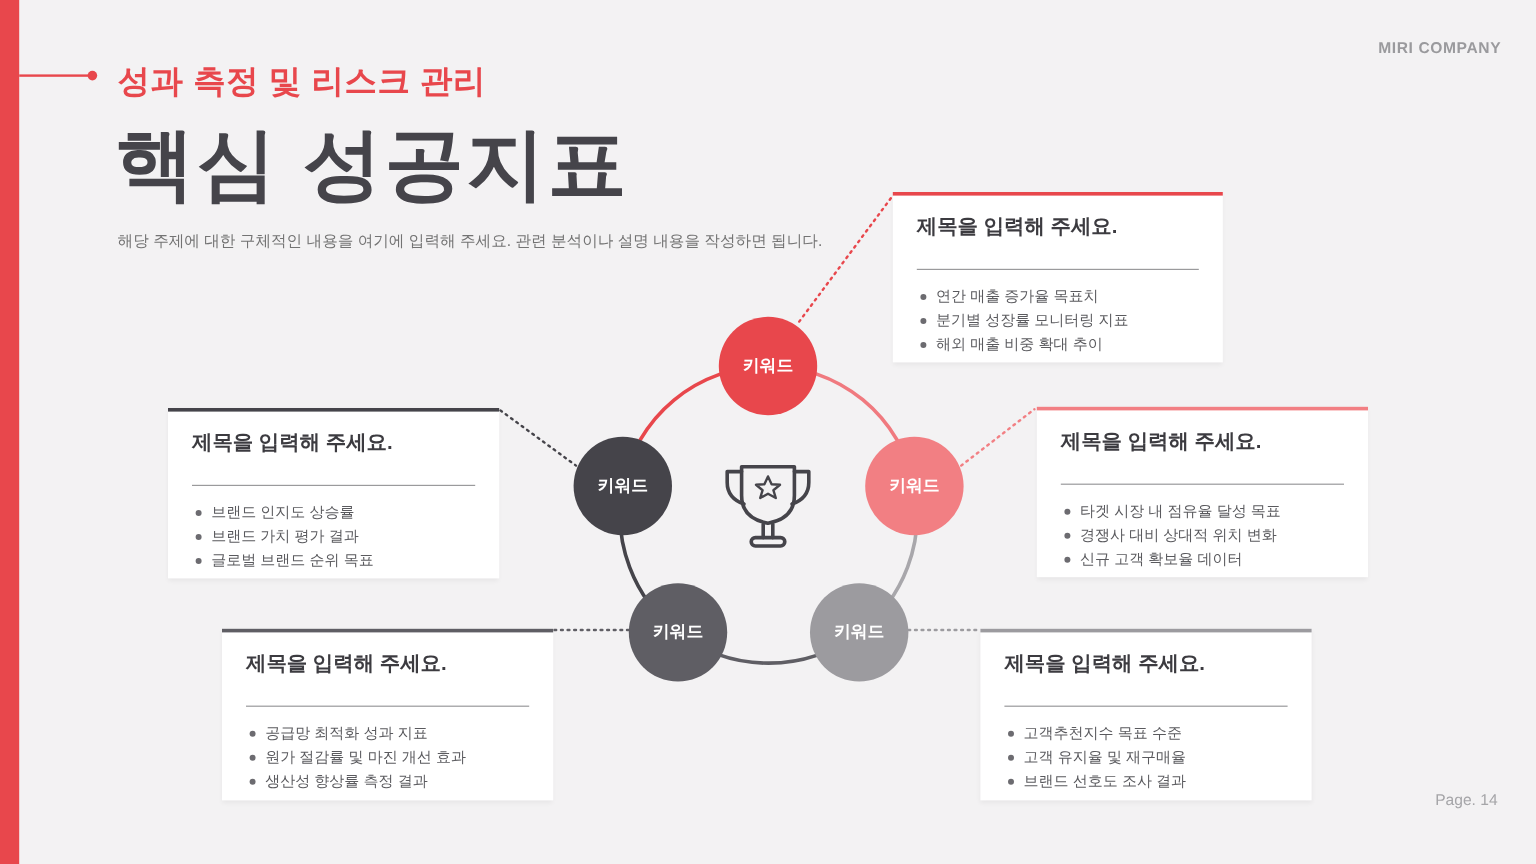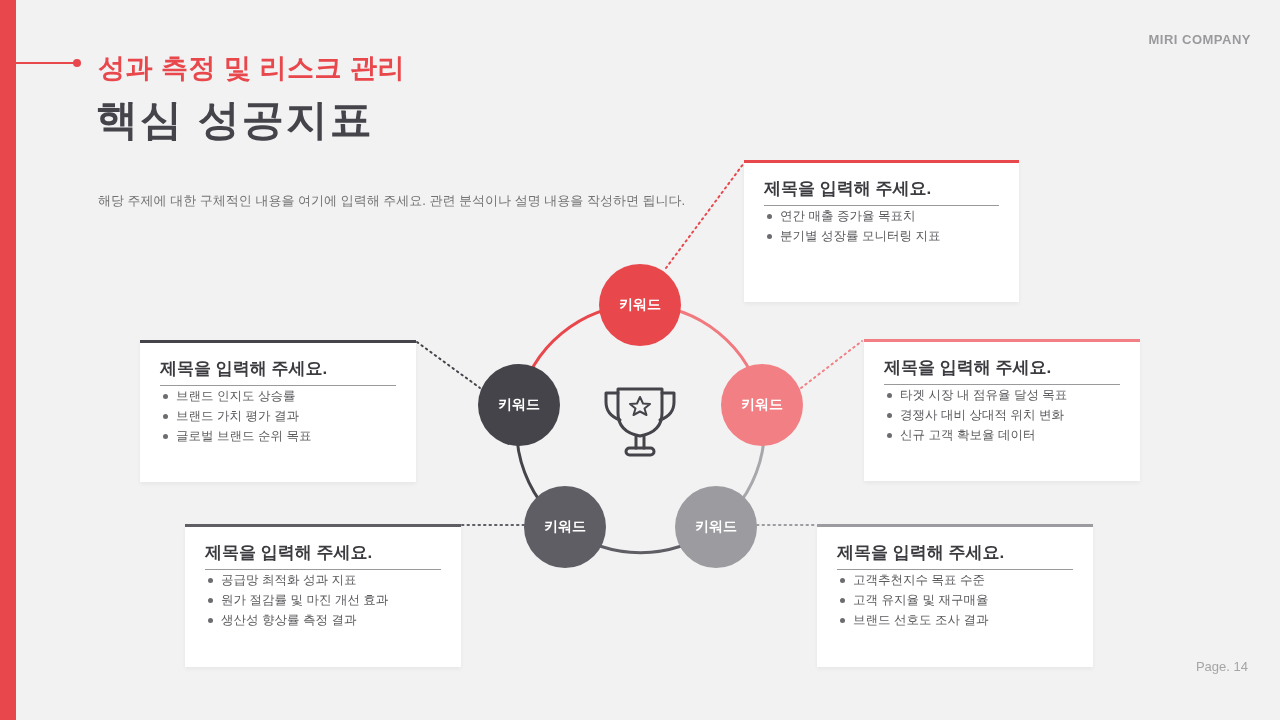--- a/index.html
+++ b/index.html
@@ -7,31 +7,31 @@
   body {
     background: #f3f2f3;
     font-family: "Liberation Sans", "DejaVu Sans", sans-serif;
     color: #45444a;
     position: relative;
   }
   .side-bar { position: absolute; left: 0; top: 0; width: 16px; height: 720px; background: #e8474c; }
   .kicker-line { position: absolute; left: 16px; top: 62px; width: 62px; height: 2px; background: #e8474c; }
   .kicker-dot { position: absolute; left: 73px; top: 59px; width: 8px; height: 8px; border-radius: 50%; background: #e8474c; }
   .kicker { position: absolute; left: 98px; top: 50px; font-size: 27px; font-weight: 700; color: #e8474c; letter-spacing: 0.5px; }
-  .title { position: absolute; left: 96px; top: 92px; font-size: 42px; font-weight: 900; color: #45444a; letter-spacing: 2px; }
+  .title { position: absolute; left: 96px; top: 92px; font-size: 66px; font-weight: 900; color: #45444a; letter-spacing: 2px; }
   .desc { position: absolute; left: 98px; top: 192px; font-size: 13px; color: #737373; }
   .brand { position: absolute; right: 29px; top: 32px; font-size: 13px; color: #9a9a9d; letter-spacing: 0.5px; font-weight: bold; }
   .page { position: absolute; right: 32px; top: 659px; font-size: 13px; color: #a5a5a8; }
 
   .card {
     position: absolute; background: #ffffff; box-shadow: 0 2px 4px rgba(0,0,0,0.05);
     padding: 14px 20px 0 20px;
   }
-  .card .c-title { font-size: 17px; font-weight: 700; color: #3c3b40; padding-bottom: 5px; border-bottom: 1px solid #9a9a9c; }
-  .card ul { list-style: none; }
+  .card .c-title { font-size: 17px; font-weight: 700; color: #3c3b40; padding-bottom: 24px; border-bottom: 1px solid #9a9a9c; }
+  .card ul { list-style: none; margin-top: 12px; }
   .card li { font-size: 12.5px; color: #5a5a5e; line-height: 20px; padding-left: 16px; position: relative; }
   .card li::before { content: ""; position: absolute; left: 3px; top: 8px; width: 5px; height: 5px; border-radius: 50%; background: #6c6b70; }
 
   .node {
     position: absolute; width: 82px; height: 82px; border-radius: 50%;
     display: flex; align-items: center; justify-content: center;
     color: #fff; font-size: 14px; font-weight: 700; text-align: right;
   }
   svg.overlay { position: absolute; left: 0; top: 0; }
 </style>
@@ -93,20 +93,21 @@
 </div>
 <div class="node" style="left:478px; top:364px; background:#45444a;">
   <span>키워드</span>
 </div>
 
 <div class="card" style="left:744px; top:160px; width:275px; height:142px; border-top:3px solid #e8474c;">
   <div class="c-title">제목을 입력해 주세요.</div>
   <ul>
     <li>연간 매출 증가율 목표치</li>
     <li>분기별 성장률 모니터링 지표</li>
+    <li>해외 매출 비중 확대 추이</li>
   </ul>
 </div>
 
 <div class="card" style="left:864px; top:339px; width:276px; height:142px; border-top:3px solid #f27f83;">
   <div class="c-title">제목을 입력해 주세요.</div>
   <ul>
     <li>타겟 시장 내 점유율 달성 목표</li>
     <li>경쟁사 대비 상대적 위치 변화</li>
     <li>신규 고객 확보율 데이터</li>
   </ul>

